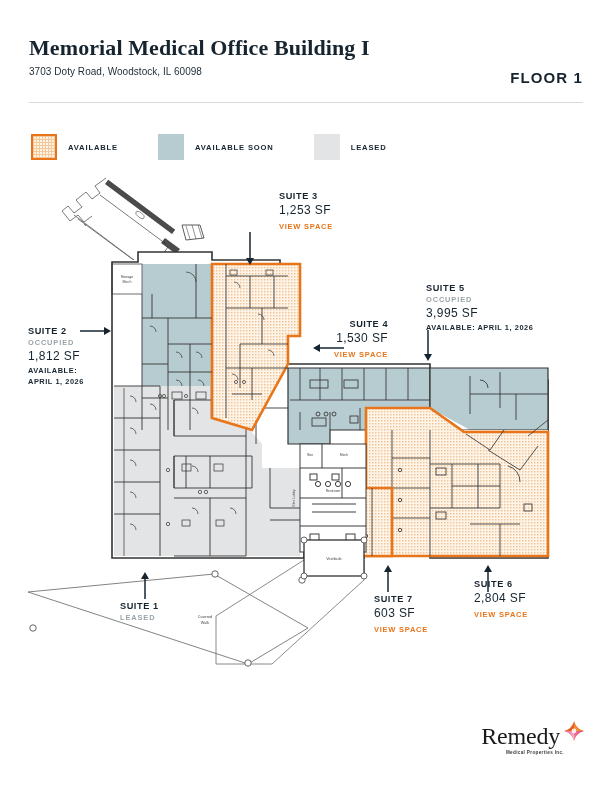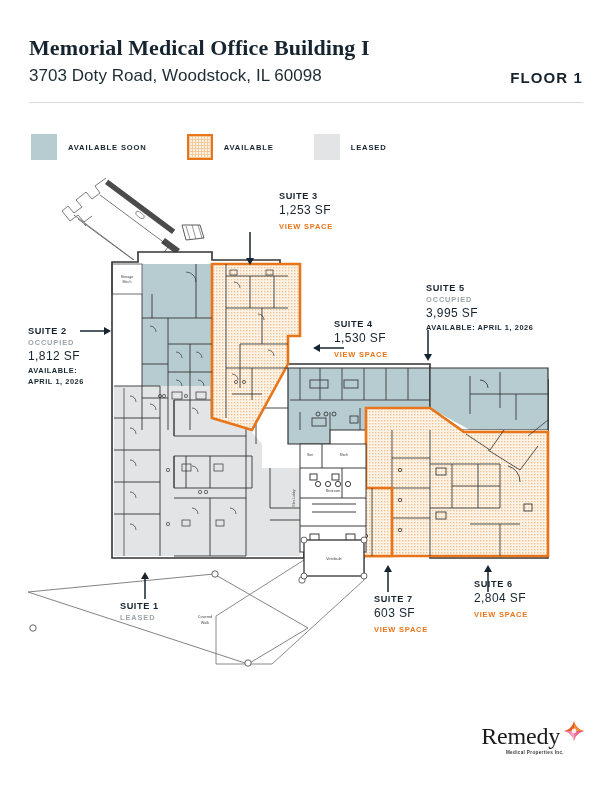--- a/index.html
+++ b/index.html
@@ -26,21 +26,21 @@
   .title {
     font-family: "Liberation Serif", serif;
     font-size: 22px;
     font-weight: 700;
     letter-spacing: 0.1px;
     color: #16242f;
     margin: 0;
     line-height: 1.1;
   }
   .subtitle {
-    font-size: 17px;
+    font-size: 10px;
     font-weight: 500;
     letter-spacing: 0.05px;
     color: #1d2b33;
     margin-top: 6px;
   }
   .floor-label {
     position: absolute;
     right: 0;
     top: 33px;
     font-size: 15px;
@@ -191,26 +191,26 @@
 
 <div class="page-header">
   <h1 class="title">Memorial Medical Office Building I</h1>
   <div class="subtitle">3703 Doty Road, Woodstock, IL 60098</div>
   <div class="floor-label">FLOOR 1</div>
 </div>
 <div class="header-rule"></div>
 
 <div class="legend">
   <div class="legend-item">
+    <div class="swatch swatch-available"></div>
+    <div class="legend-label">AVAILABLE</div>
+  </div>
+  <div class="legend-item">
     <div class="swatch swatch-soon"></div>
     <div class="legend-label">AVAILABLE SOON</div>
-  </div>
-  <div class="legend-item">
-    <div class="swatch swatch-available"></div>
-    <div class="legend-label">AVAILABLE</div>
   </div>
   <div class="legend-item">
     <div class="swatch swatch-leased"></div>
     <div class="legend-label">LEASED</div>
   </div>
 </div>
 
 <div class="plan-wrap">
 <svg class="plan-svg" width="612" height="520" viewBox="0 0 612 520">
   <defs>
@@ -497,21 +497,21 @@
   <div class="suite-status">OCCUPIED</div>
   <div class="suite-sf">1,812 SF</div>
   <div class="suite-avail">AVAILABLE:</div>
   <div class="suite-avail">APRIL 1, 2026</div>
 </div>
 <svg class="arrow" style="left:80px; top:325px;" width="32" height="12">
   <path d="M0,6 L26,6" stroke="#16242f" stroke-width="1.5" fill="none"></path>
   <path d="M24,2 L31,6 L24,10 Z" fill="#16242f"></path>
 </svg>
 
-<div class="callout" style="left:334px; top:318px;">
+<div class="callout" style="left:334px; top:318px;text-align:right;">
   <div class="suite-name">SUITE 4</div>
   <div class="suite-sf">1,530 SF</div>
   <div class="view-space">VIEW SPACE</div>
 </div>
 <svg class="arrow" style="left:313px; top:342px;" width="32" height="12">
   <path d="M31,6 L5,6" stroke="#16242f" stroke-width="1.5" fill="none"></path>
   <path d="M7,2 L0,6 L7,10 Z" fill="#16242f"></path>
 </svg>
 
 <div class="callout" style="left:426px; top:282px;">

